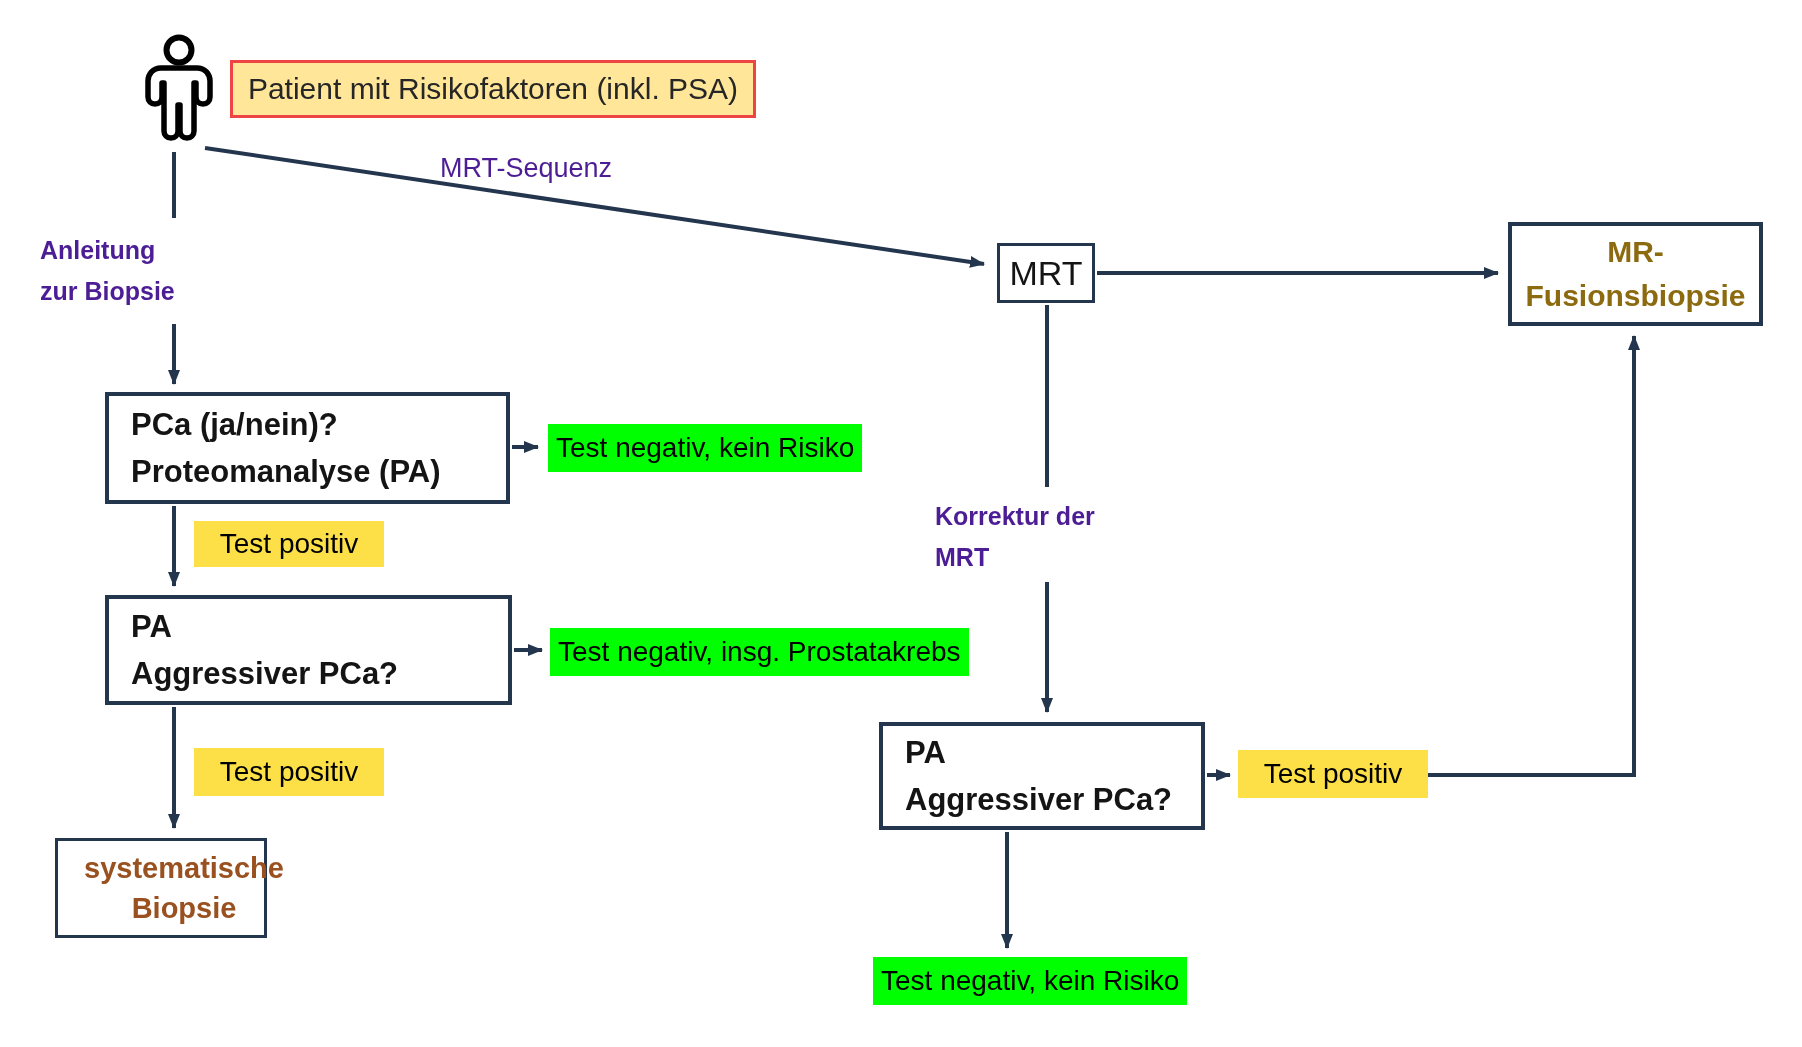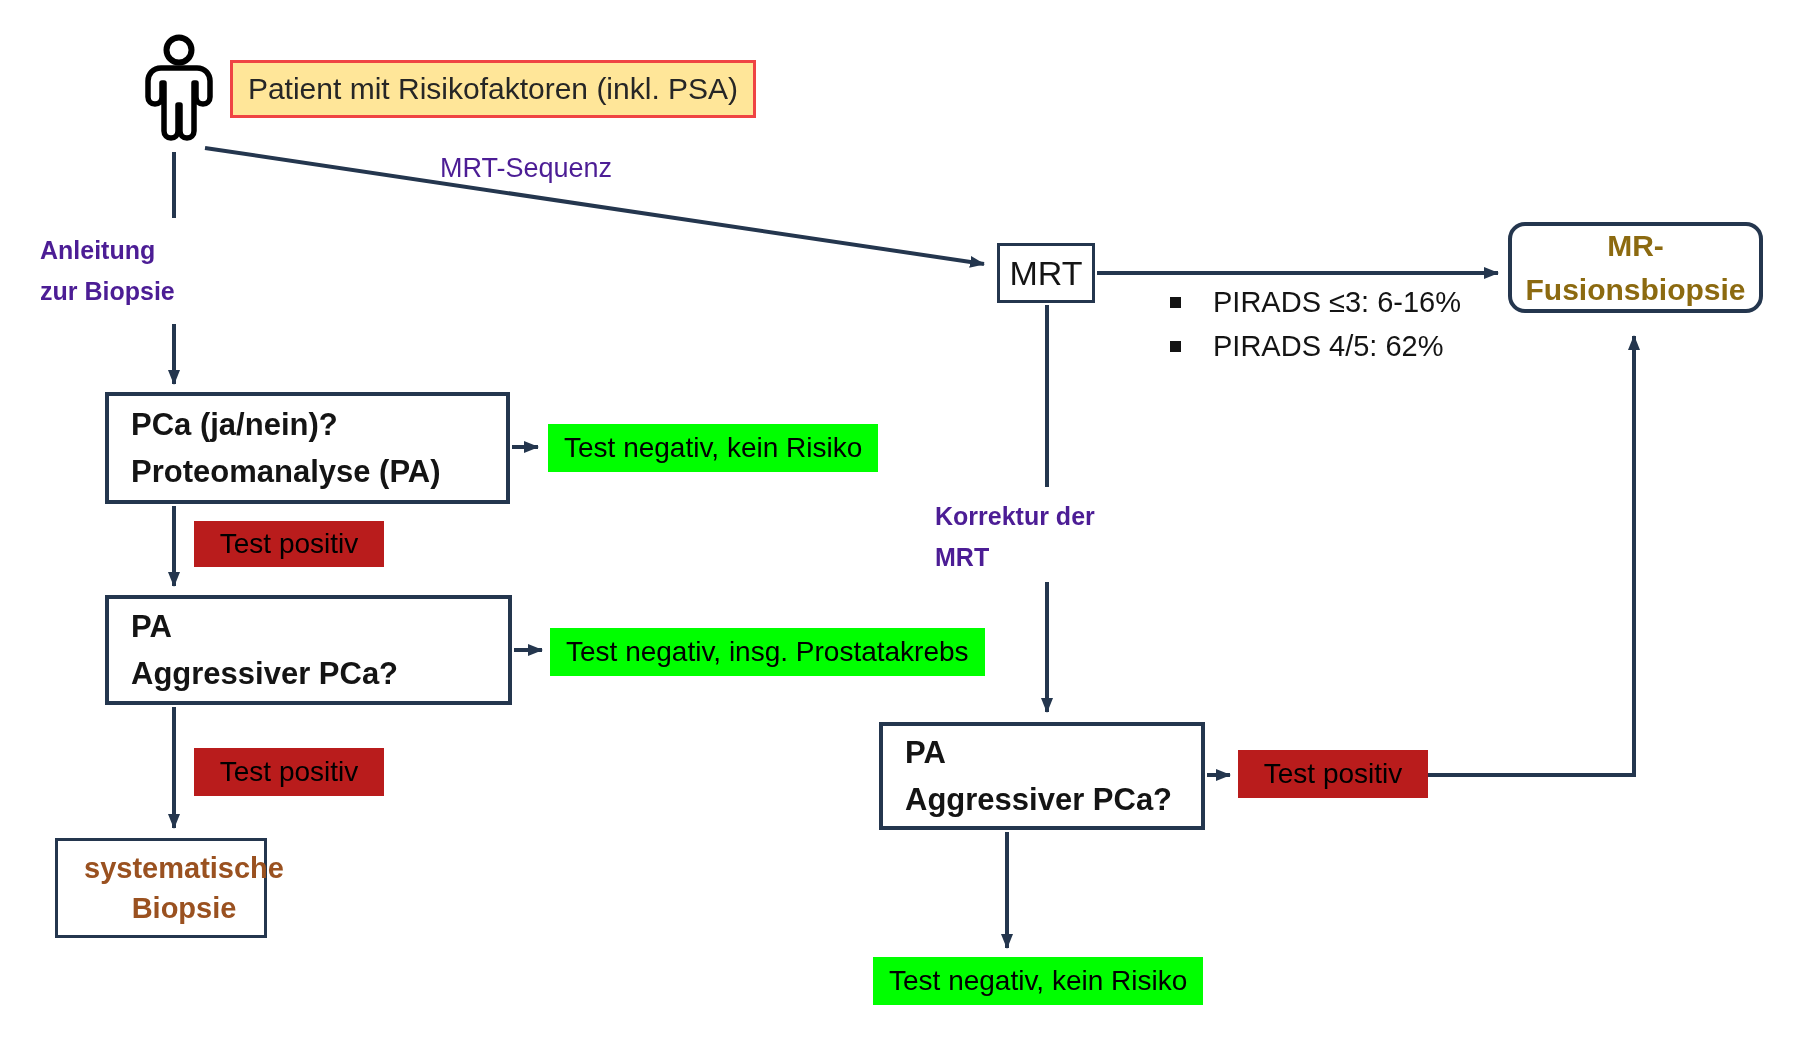--- a/index.html
+++ b/index.html
@@ -15,30 +15,30 @@
   .node .ln{white-space:nowrap;}
   .q-box{padding-left:22px;font-weight:bold;font-size:31px;line-height:47px;color:#141414;}
   .center-box{align-items:center;text-align:center;}
   .patient-box{
     position:absolute;left:230px;top:60px;width:526px;height:58px;box-sizing:border-box;
     background:#FFE699;border:3px solid #ef4444;display:flex;align-items:center;justify-content:center;
     font-size:30px;color:#262626;white-space:nowrap;
   }
   .mrt-box{left:997px;top:243px;width:98px;height:60px;border-width:3px;
     align-items:center;font-size:34px;font-weight:normal;color:#141414;}
-  .mrf-box{left:1508px;top:222px;width:255px;height:91px;border-width:4px;
-    font-weight:bold;font-size:30px;line-height:44px;color:#8C6A10;border-radius:17px;}
+  .mrf-box{left:1508px;top:222px;width:255px;height:104px;border-width:4px;
+    font-weight:bold;font-size:30px;line-height:44px;color:#8C6A10;}
   .syst-box{left:55px;top:838px;width:212px;height:100px;border-width:3px;
     font-weight:bold;font-size:29px;line-height:40px;color:#9A5120;padding-left:46px;}
   .outcome-green{
     position:absolute;background:#00FF00;color:#000;font-size:28px;
-    padding:8px 16px;white-space:nowrap;
+    padding:8px 8px;white-space:nowrap;
   }
   .outcome-red{
-    position:absolute;background:#b91c1c;color:#000;font-size:28px;width:190px;height:48px;
+    position:absolute;background:#fde047;color:#000;font-size:28px;width:190px;height:48px;
     display:flex;align-items:center;justify-content:center;white-space:nowrap;box-sizing:border-box;
   }
   .edge-label{position:absolute;font-size:27px;color:#4c1d95;white-space:nowrap;}
   .edge-label.bold{font-weight:bold;font-size:25px;line-height:41px;}
   .pirads{position:absolute;left:1170px;top:286px;font-size:29px;color:#141414;}
   .pirads .row{display:flex;align-items:center;margin-bottom:11px;white-space:nowrap;}
   .pirads .bullet{width:11px;height:11px;background:#141414;margin-right:32px;flex:0 0 auto;}
   .person-svg{position:absolute;left:134px;top:34px;}
 </style>
 </head>
@@ -110,30 +110,20 @@
 
   <div class="node center-box syst-box">
     <div class="ln">systematische</div>
     <div class="ln">Biopsie</div>
   </div>
 
   <div class="node center-box mrt-box">
     <div class="ln">MRT</div>
   </div>
 
-  <div class="pirads">
-    <div class="row">
-      <span class="bullet"></span>
-      <span>PIRADS ≤3: 6-16%</span>
-    </div>
-    <div class="row">
-      <span class="bullet"></span>
-      <span>PIRADS 4/5: 62%</span>
-    </div>
-  </div>
 
   <div class="node center-box mrf-box">
     <div class="ln">MR-</div>
     <div class="ln">Fusionsbiopsie</div>
   </div>
 
   <div class="node q-box" style="left:879px;top:722px;width:326px;height:108px;">
     <div class="ln">PA</div>
     <div class="ln">Aggressiver PCa?</div>
   </div>

